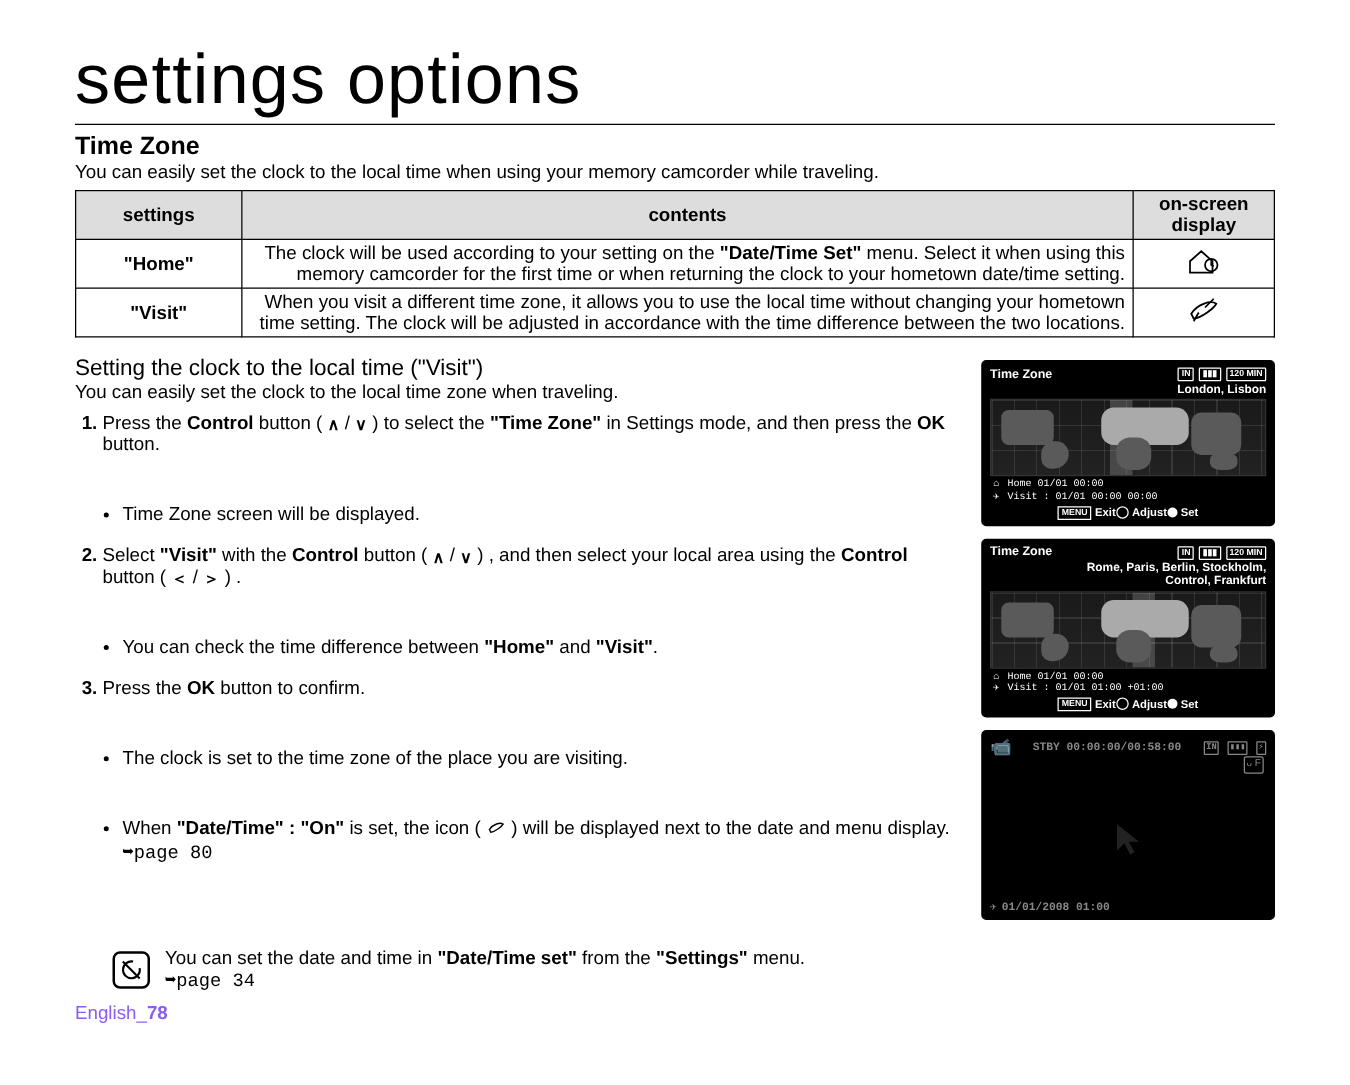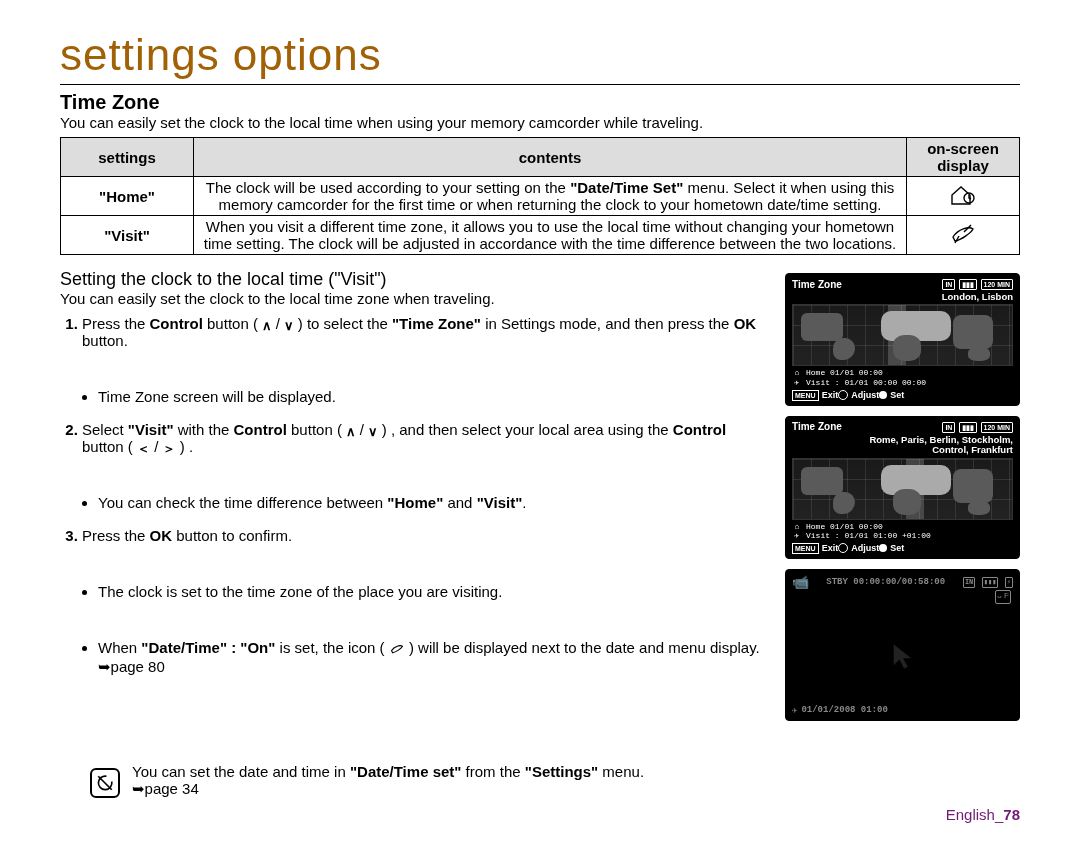--- a/index.html
+++ b/index.html
@@ -11,24 +11,24 @@
     width: 1080px;
   }
   .page {
     width: 1000px;
     margin: 10px auto 20px auto;
     padding: 20px 20px 10px 20px;
     box-sizing: border-box;
     position: relative;
   }
   .page-title {
-    font-size: 44px;
+    font-size: 56px;
     font-weight: 300;
     letter-spacing: 1px;
-    color: #a16207;
+    color: #000000;
     border-bottom: 1.5px solid #000;
     padding-bottom: 4px;
     margin: 0 0 6px 0;
     font-family: "Segoe UI Light", Arial, sans-serif;
   }
   .section-title {
     font-size: 20px;
     font-weight: bold;
     margin: 2px 0 0 0;
   }
@@ -39,21 +39,21 @@
   table.settings {
     border-collapse: collapse;
     width: 100%;
     margin-bottom: 14px;
   }
   table.settings th, table.settings td {
     border: 1px solid #000;
     padding: 2px 6px;
     font-size: 15px;
     vertical-align: middle;
-    text-align: center;
+    text-align: right;
   }
   table.settings th {
     background: #ddd;
     text-align: center;
     font-weight: bold;
   }
   table.settings .col-settings { width: 120px; text-align: center; font-weight: bold; }
   table.settings .col-display { width: 100px; text-align: center; }
   .col-display .icon { display: inline-block; }
   .sub-title {
@@ -75,23 +75,23 @@
     padding-left: 22px;
     margin: 0;
     font-size: 15px;
   }
   ol.steps > li { margin-bottom: 16px; }
   ol.steps > li::marker { font-weight: bold; }
   ol.steps ul { list-style: disc; margin: 4px 0 0 16px; padding: 0; }
   ol.steps ul li { margin-bottom: 2px; margin-top: 39px; }
   .note-row {
     display: flex;
-    align-items: flex-end;
+    align-items: center;
     gap: 12px;
-    margin-top: 32px;
+    margin-top: 12px;
     margin-left: 30px;
     font-size: 15px;
     width: 640px;
   }
   .note-icon {
     border: 2px solid #000;
     border-radius: 6px;
     width: 26px; height: 26px;
     display: flex; align-items: center; justify-content: center;
     flex: 0 0 26px;
@@ -165,21 +165,21 @@
     margin: 2px 0;
   }
   .screen .zone-rows .row {
     display: flex;
     align-items: center;
     gap: 4px;
   }
   .screen .zone-rows .row-icon { width: 10px; text-align:center; }
   .screen .screen-footer {
     display: flex;
-    justify-content: flex-start;
+    justify-content: center;
     font-size: 9px;
     font-weight: bold;
     margin-top: 2px;
   }
   .screen .screen-footer .fitem {
     display: flex; align-items: center; gap: 3px;
   }
   .screen .screen-footer .menu-badge {
     border: 1px solid #fff; padding: 0 2px; font-size: 7px; line-height: 9px;
   }
@@ -215,26 +215,26 @@
   }
   .screen.stby .cursor svg { width:28px; height:28px; }
   .screen.stby .bottom {
     position:absolute; left:6px; bottom:4px;
     font-family:"Courier New",monospace; font-size:9px; font-weight:bold;
     display:flex; align-items:center; gap:4px;
   }
   .inline-icon { display:inline-block; vertical-align:middle; }
   .chev { font-size:13px; font-weight:bold; display:inline-block; vertical-align:middle; line-height:1; }
   .bold { font-weight: bold; }
-  .ref-arrow { font-family: Liberation Sans, sans-serif; }
+  .ref-arrow { font-family: Liberation Mono, monospace; }
   .page-foot {
-    text-align: right;
+    text-align: left;
     font-size: 15px;
     margin-top: 8px;
-    color: #701a75;
+    color: #8b5cf6;
   }
   .page-foot .pn { font-weight: bold; }
 </style>
 </head>
 <body>
 
 <div class="page">
 
   <h1 class="page-title">settings options</h1>
 

